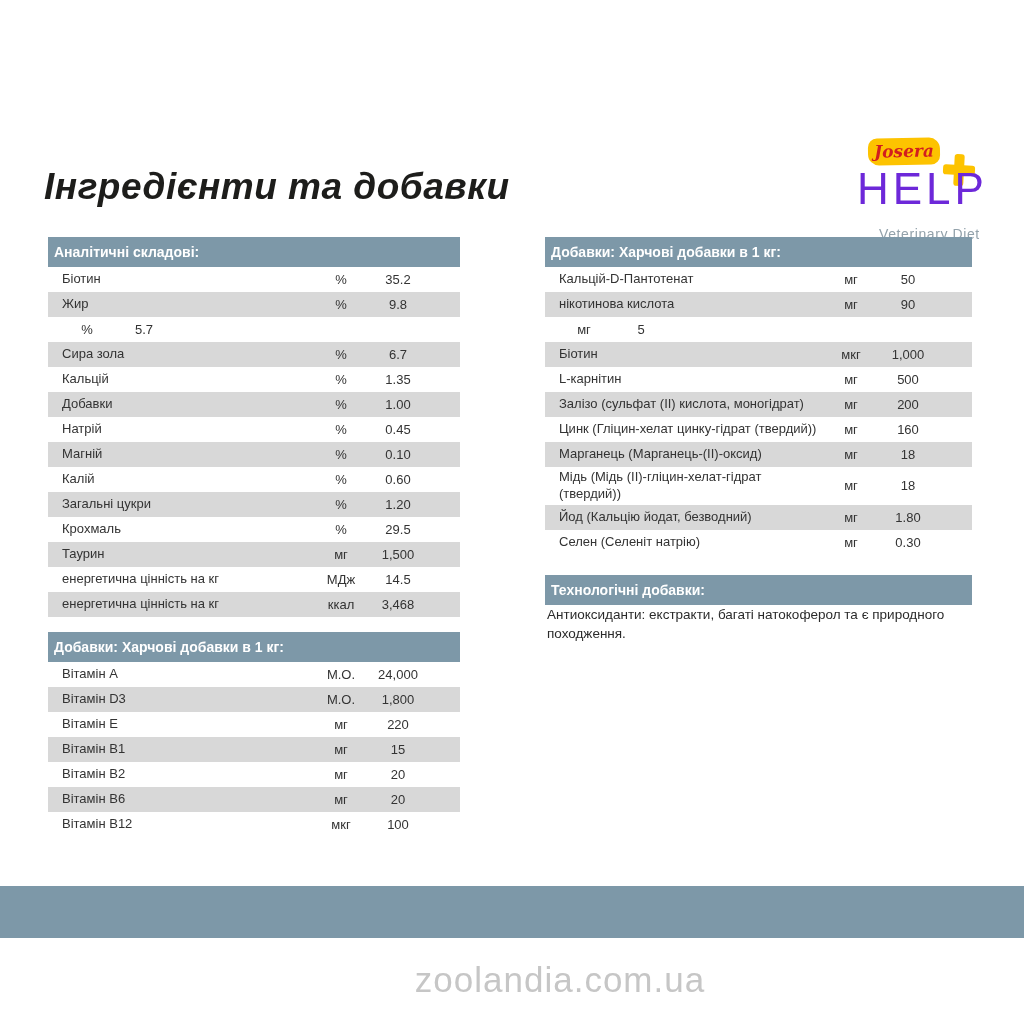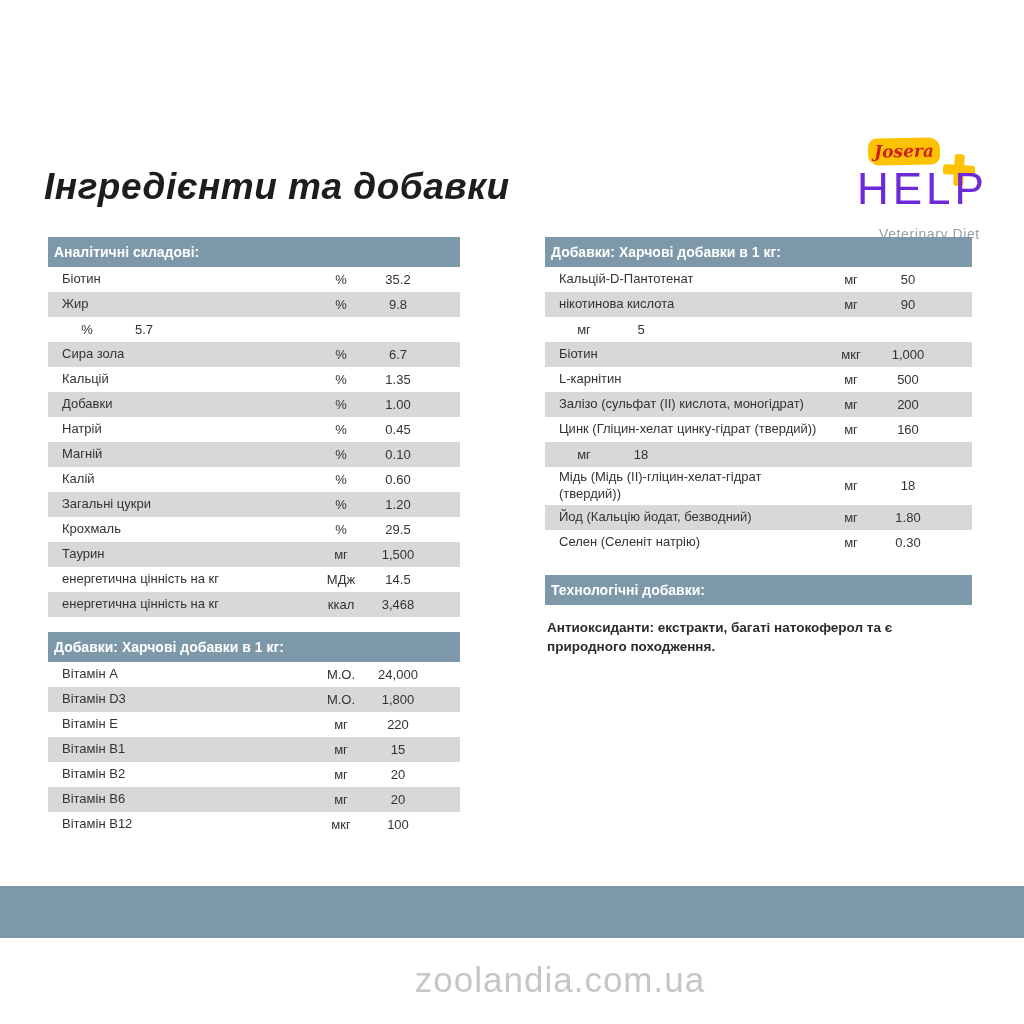--- a/index.html
+++ b/index.html
@@ -57,22 +57,22 @@
     padding:0 30px 0 14px; font-size:13px; color:var(--text);
   }
   .col-right .trow { padding-right:32px; }
   .trow:nth-child(even) { background:var(--row-alt); }
   .tlabel { flex:1; white-space:pre-line; line-height:1.3; padding:2px 4px 2px 0; }
   .tunit  { width:50px; text-align:center; }
   .tvalue { width:64px; text-align:center; }
   .table2 { margin-top:15px; }
   .tech   { margin-top:20px; }
   .tech-text {
-    margin-top:13px; font-size:13.5px; color:#2b2b2b;
-    width:400px; line-height:1.45; padding-left:2px;font-weight:bold;
+    font-size:13.5px; color:#2b2b2b;
+    width:400px; line-height:1.45; padding-left:2px;
   }
   
   .band { position:absolute; left:0; top:886px; width:1024px; height:52px; background:var(--band); }
   .watermark {
     position:absolute; left:0; top:960px; width:1024px; text-align:center;
     font-size:35px; color:#c6c6c6; letter-spacing:1px; font-weight:normal;margin-left:48px;
   }
 </style>
 </head>
 <body>
@@ -235,20 +235,21 @@
           <span class="tlabel">Залізо (сульфат (II) кислота, моногідрат)</span>
           <span class="tunit">мг</span>
           <span class="tvalue">200</span>
         </div>
         <div class="trow">
           <span class="tlabel">Цинк (Гліцин-хелат цинку-гідрат (твердий))</span>
           <span class="tunit">мг</span>
           <span class="tvalue">160</span>
         </div>
         <div class="trow">
+          <span class="tlabel">Марганець (Марганець-(II)-оксид)</span>
           <span class="tunit">мг</span>
           <span class="tvalue">18</span>
         </div>
         <div class="trow">
           <span class="tlabel">Мідь (Мідь (II)-гліцин-хелат-гідрат
 (твердий))</span>
           <span class="tunit">мг</span>
           <span class="tvalue">18</span>
         </div>
         <div class="trow">

